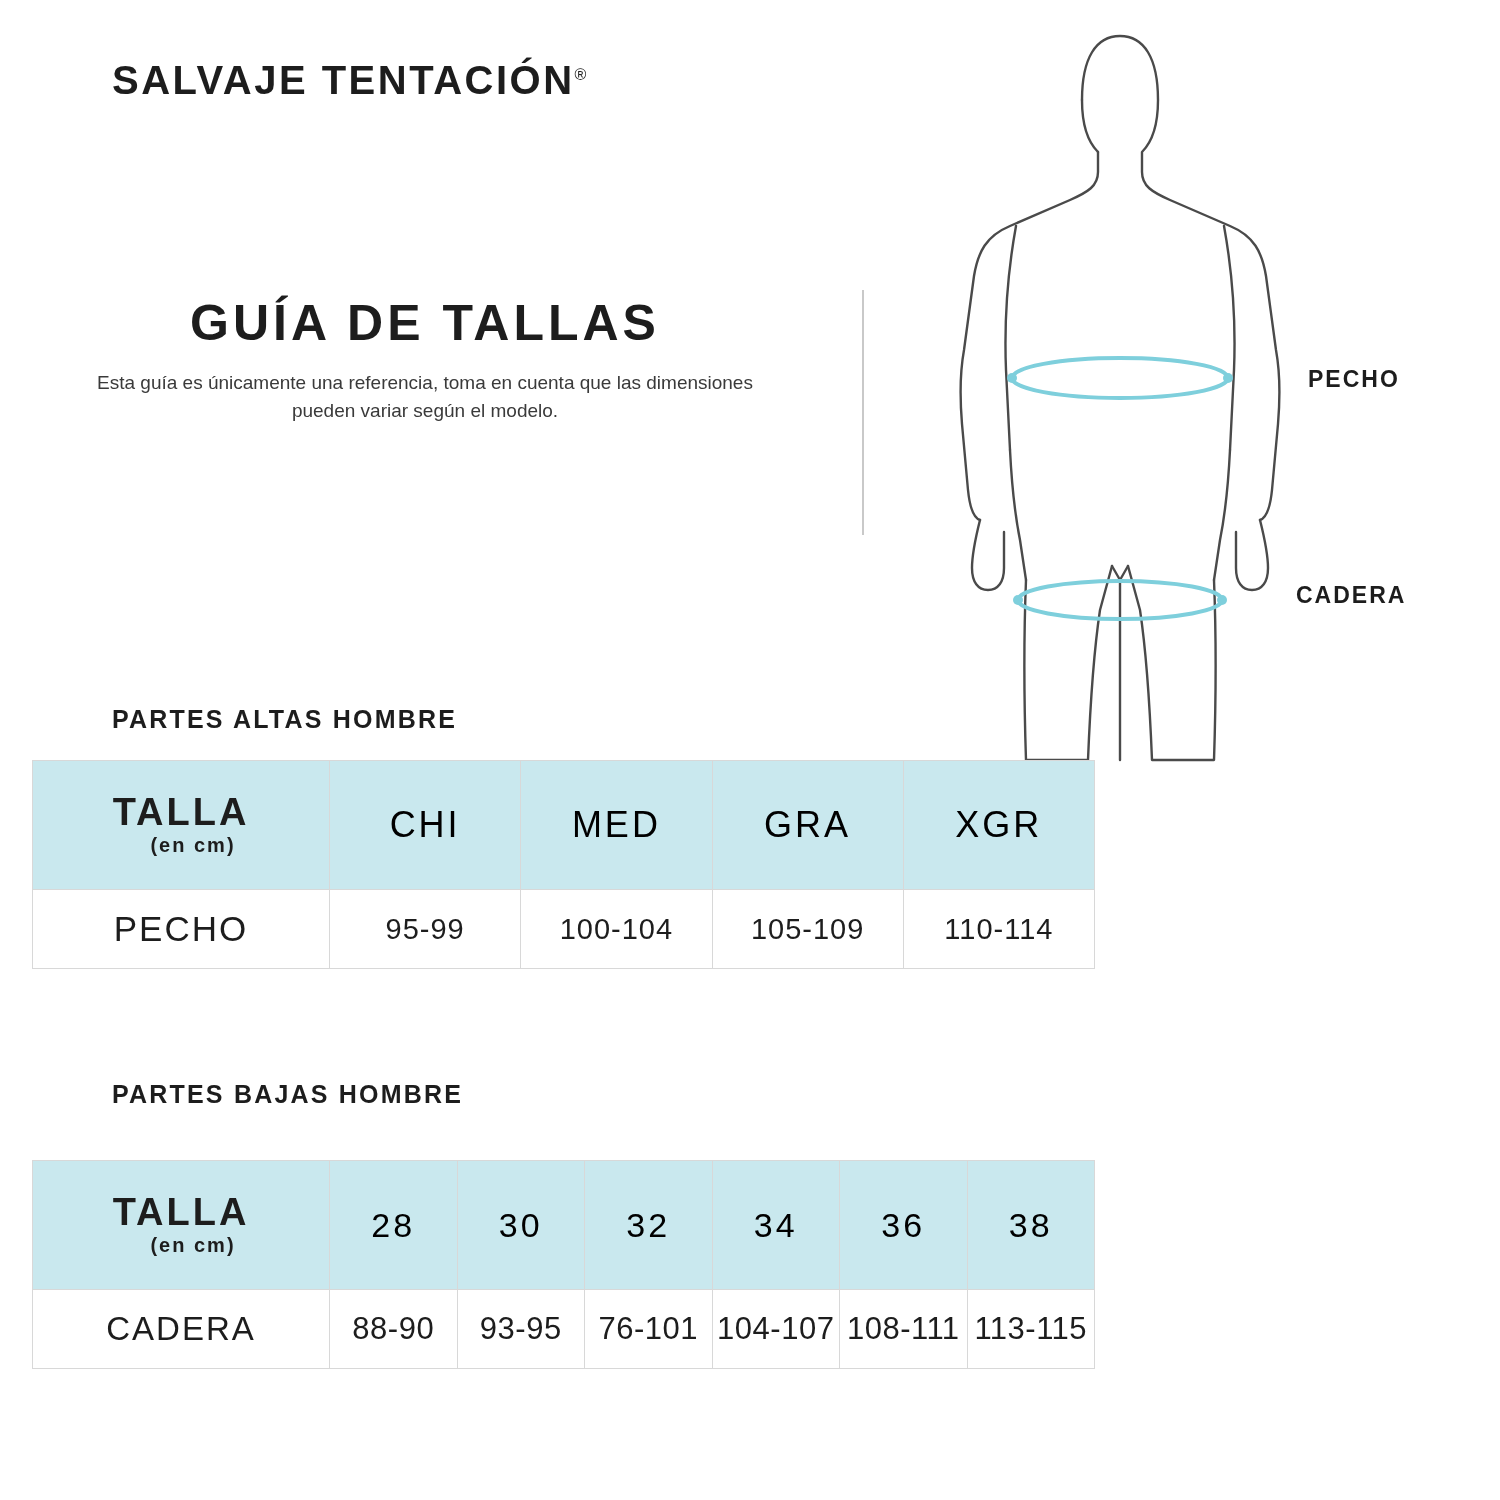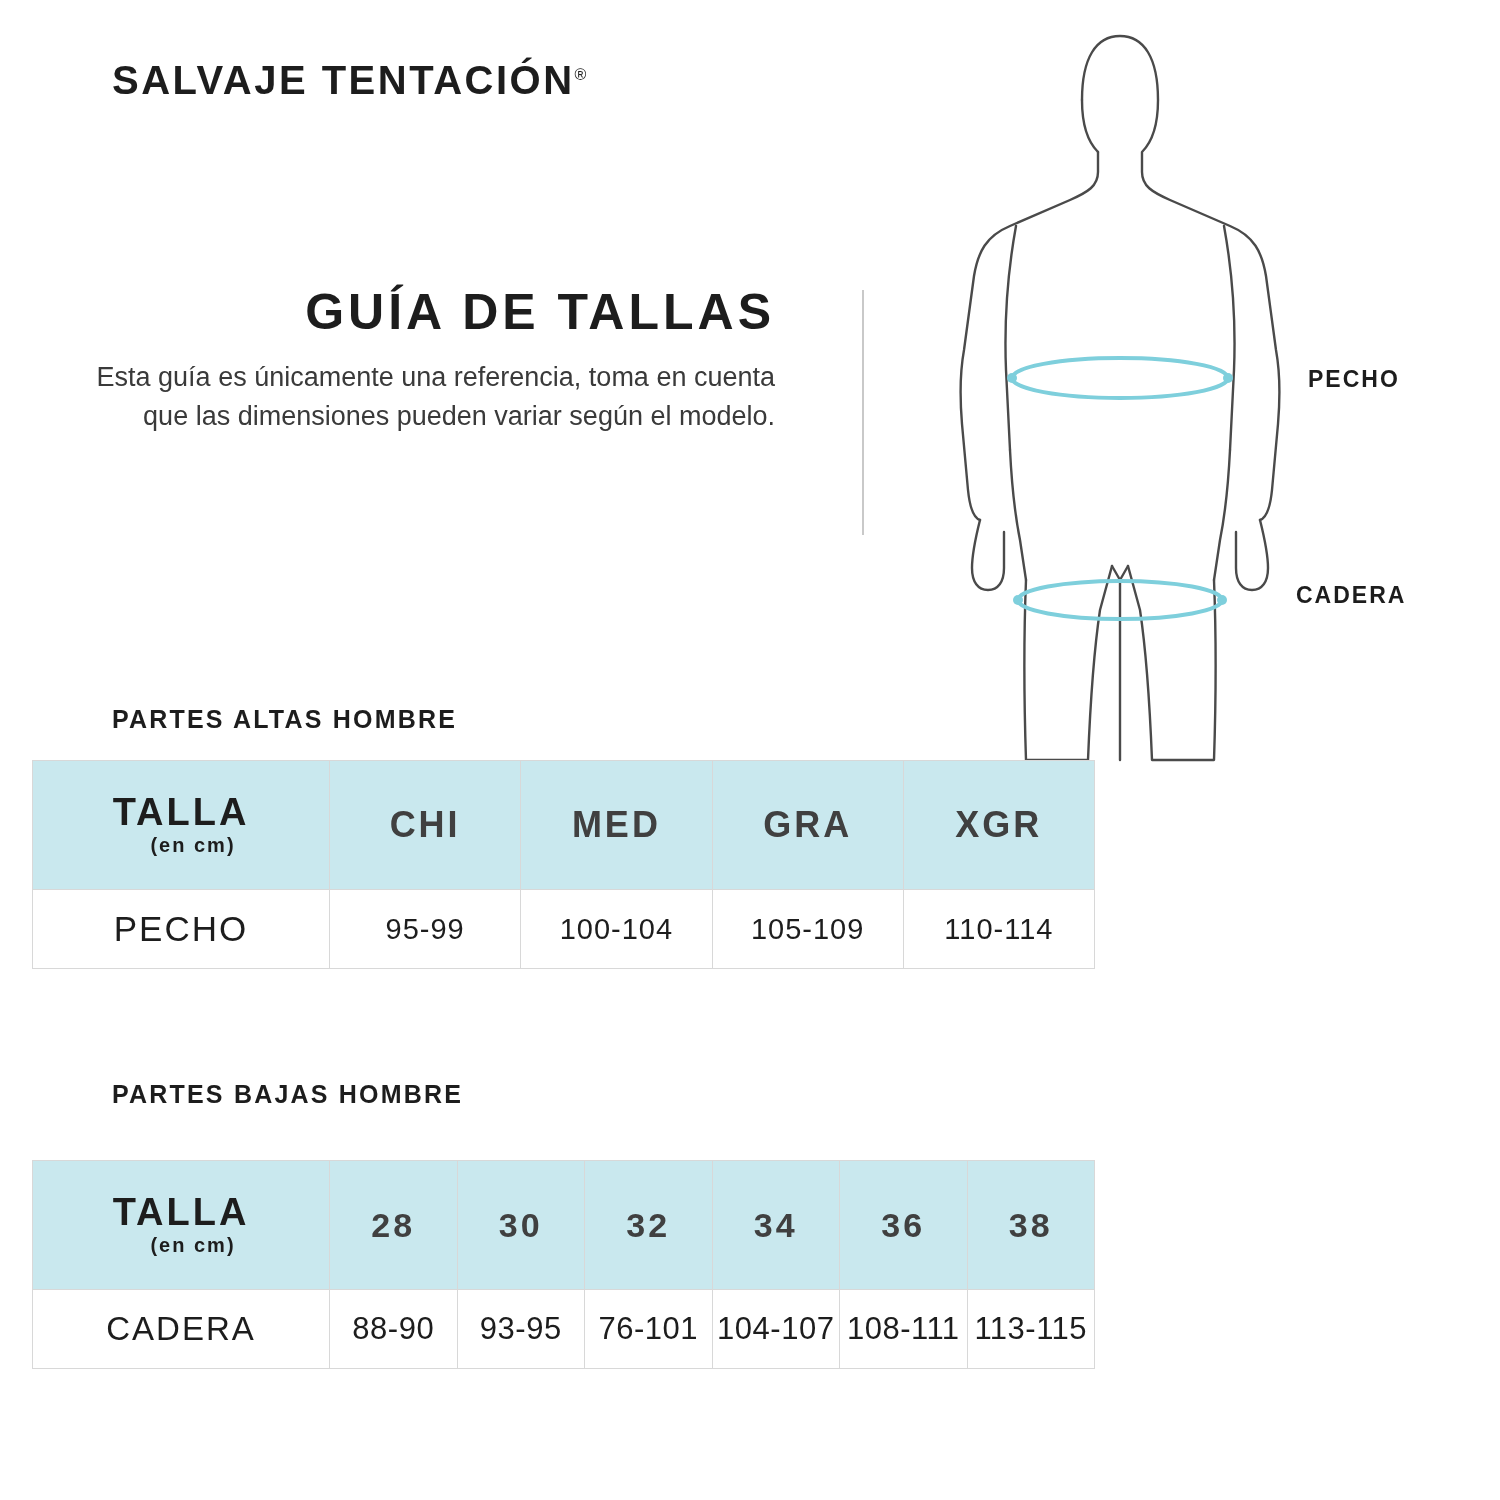--- a/index.html
+++ b/index.html
@@ -31,34 +31,34 @@
     font-size: 16px;
     vertical-align: super;
     letter-spacing: 0;
     font-weight: normal;
   }
 
   
   .intro {
     position: absolute;
     left: 75px;
-    top: 285px;
+    top: 296px;
     width: 700px;
-    text-align: right;
+    text-align: center;
   }
   .intro-title {
     font-size: 50px;
     font-weight: bold;
     letter-spacing: 4px;
     color: #1d1d1d;
     margin: 0 0 18px 0;
     line-height: 1.1;
   }
   .intro-text {
-    font-size: 27px;
+    font-size: 19px;
     line-height: 1.45;
     color: #3a3a3a;
     margin: 0;
     font-weight: normal;
   }
 
   .divider {
     position: absolute;
     left: 862px;
     top: 290px;
@@ -138,23 +138,23 @@
     display: block;
     font-size: 20px;
     font-weight: bold;
     letter-spacing: 2px;
     color: #1d1d1d;
     margin-top: 2px;
     padding-left: 24px;
   }
   .hdr-size {
     font-size: 36px;
-    font-weight: bold;
+    font-weight: normal;
     letter-spacing: 3px;
-    color: #404040;
+    color: #000000;
   }
   .row-label {
     font-size: 35px;
     letter-spacing: 2px;
     color: #1d1d1d;
   }
   .cell-val {
     font-size: 29px;
     letter-spacing: 1px;
     color: #1d1d1d;

